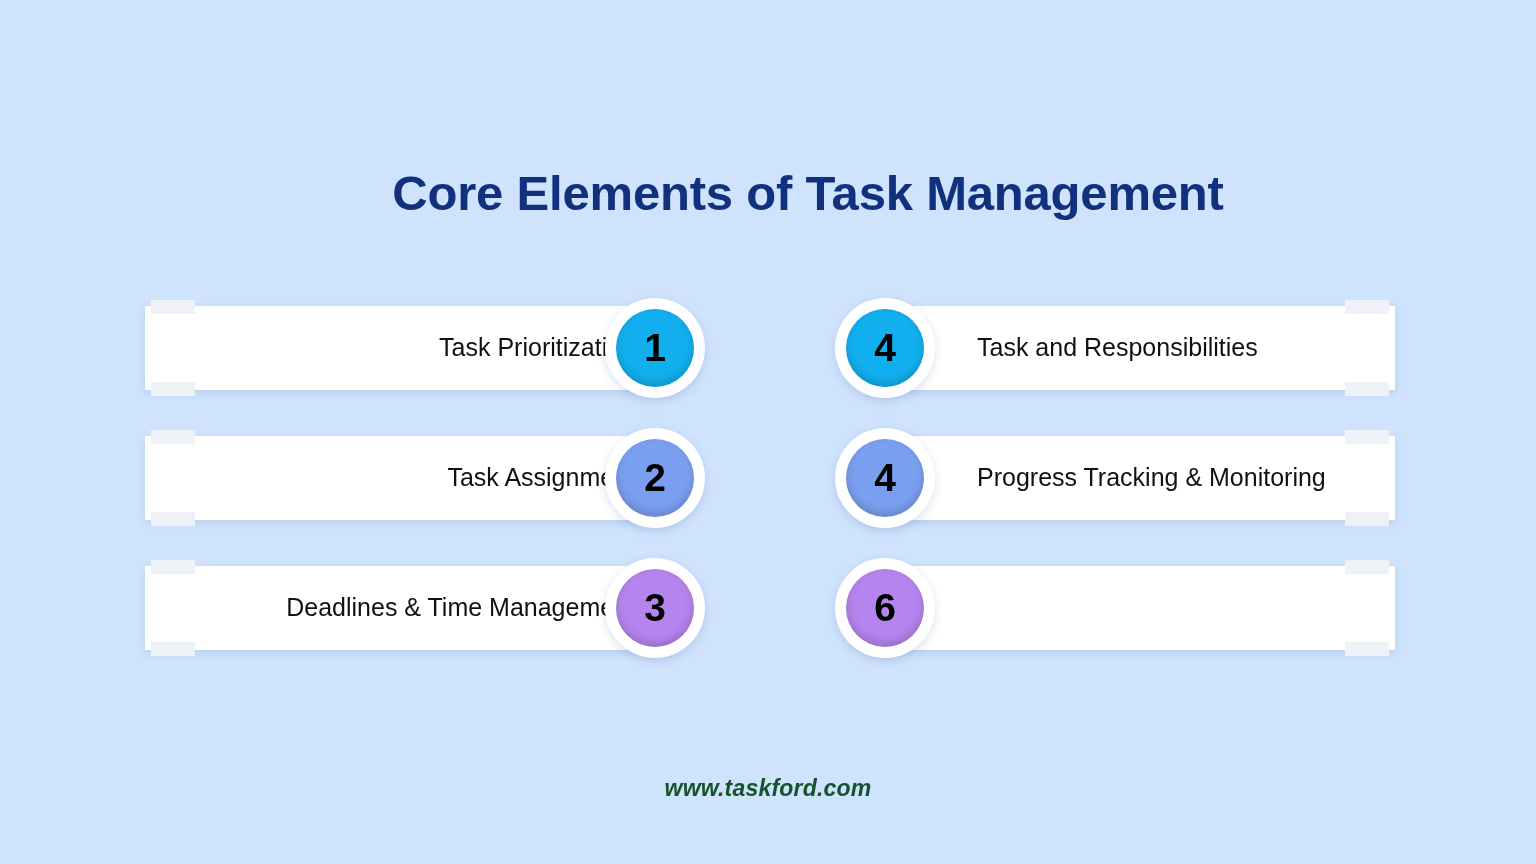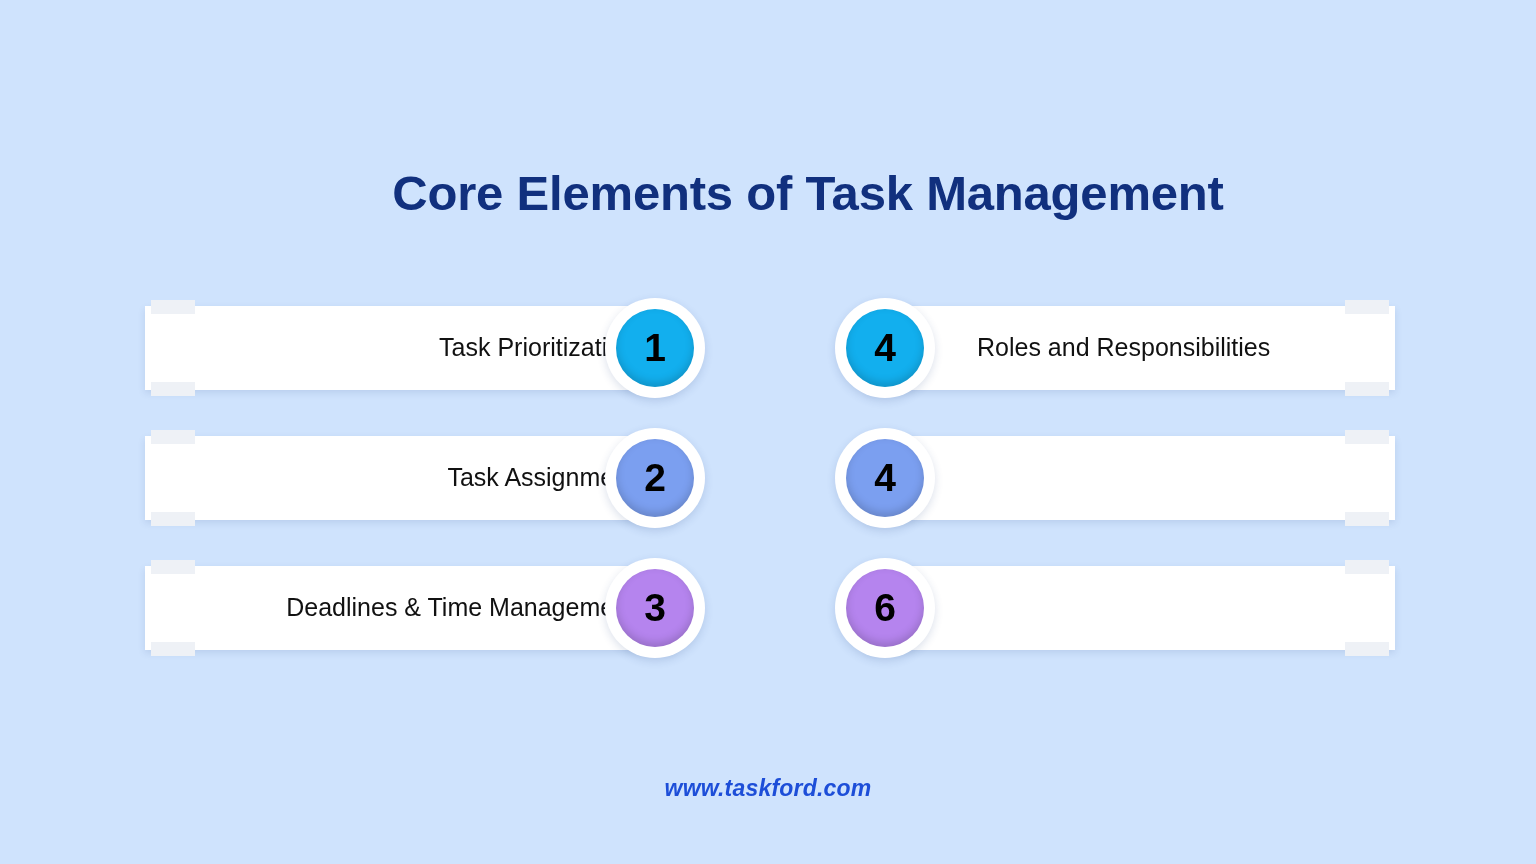--- a/index.html
+++ b/index.html
@@ -200,45 +200,46 @@
 
     </div>
 
     <div class="column right">
 
       <div class="row r0">
         <div class="bar">
           <span class="tab top"></span>
           <span class="tab bottom"></span>
         </div>
-        <div class="label">Roles and Responsibilities</div>
+        <div class="label">Task and Responsibilities</div>
         <div class="badge">
           <div class="disc" style="background: rgb(18, 175, 238);">4</div>
         </div>
       </div>
 
       <div class="row r1">
         <div class="bar">
           <span class="tab top"></span>
           <span class="tab bottom"></span>
         </div>
+        <div class="label">Progress Tracking &amp; Monitoring</div>
         <div class="badge">
           <div class="disc" style="background: rgb(123, 159, 240);">4</div>
         </div>
       </div>
 
       <div class="row r2">
         <div class="bar">
           <span class="tab top"></span>
           <span class="tab bottom"></span>
         </div>
         <div class="badge">
           <div class="disc" style="background: rgb(181, 132, 238);">6</div>
         </div>
       </div>
 
     </div>
 
   </div>
 
-  <div class="footer" style="color: #1d4ed8;">www.taskford.com</div>
+  <div class="footer" style="color: #14532d;">www.taskford.com</div>
 
 </div>
 
 </body></html>

